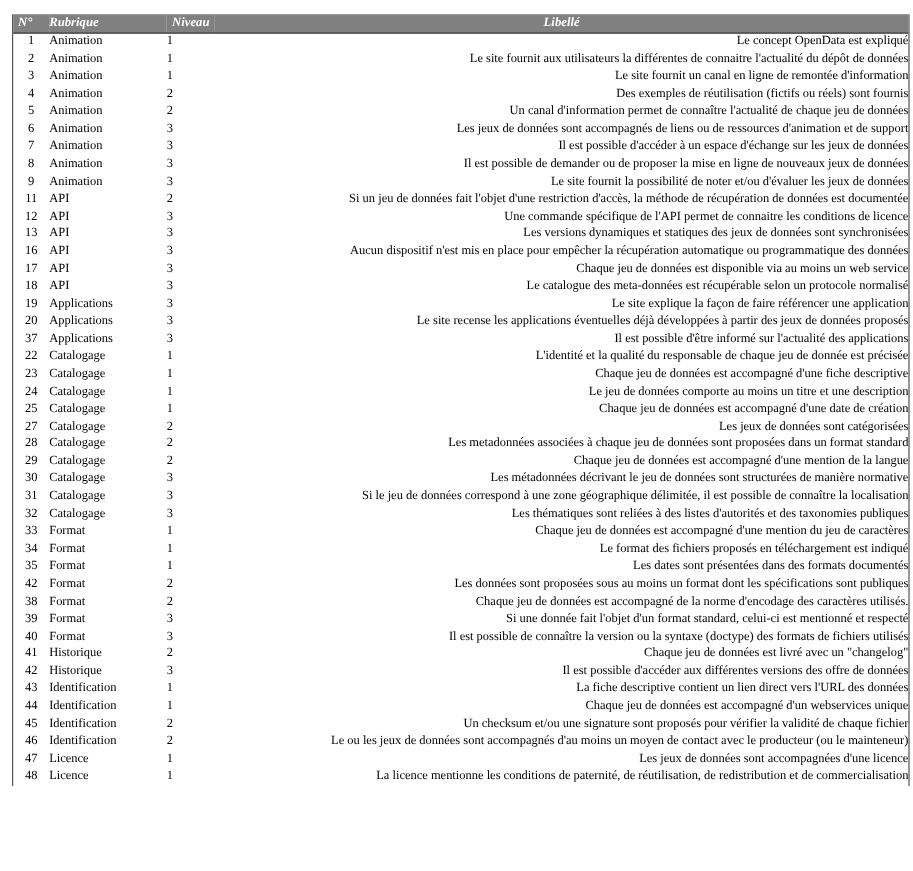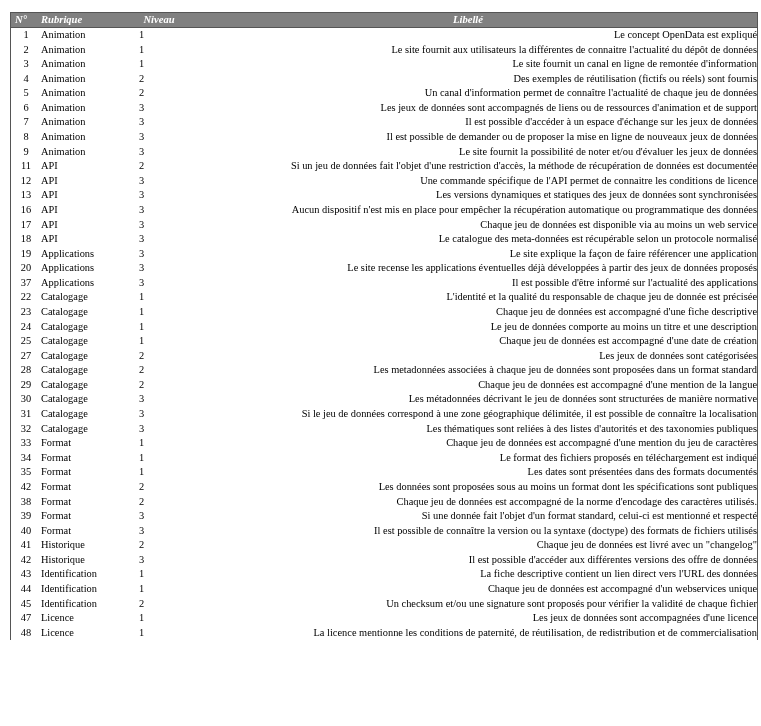--- a/index.html
+++ b/index.html
@@ -272,20 +272,26 @@
           <td class="c-niv">1</td>
           <td class="c-lib">Chaque jeu de données est accompagné d'un webservices unique</td>
         </tr>
         <tr>
           <td class="c-num">45</td>
           <td class="c-rub">Identification</td>
           <td class="c-niv">2</td>
           <td class="c-lib">Un checksum et/ou une signature sont proposés pour vérifier la validité de chaque fichier</td>
         </tr>
         <tr>
+          <td class="c-num">46</td>
+          <td class="c-rub">Identification</td>
+          <td class="c-niv">2</td>
+          <td class="c-lib">Le ou les jeux de données sont accompagnés d'au moins un moyen de contact avec le producteur (ou le mainteneur)</td>
+        </tr>
+        <tr>
           <td class="c-num">47</td>
           <td class="c-rub">Licence</td>
           <td class="c-niv">1</td>
           <td class="c-lib">Les jeux de données sont accompagnées d'une licence</td>
         </tr>
         <tr>
           <td class="c-num">48</td>
           <td class="c-rub">Licence</td>
           <td class="c-niv">1</td>
           <td class="c-lib">La licence mentionne les conditions de paternité, de réutilisation, de redistribution et de commercialisation</td>

